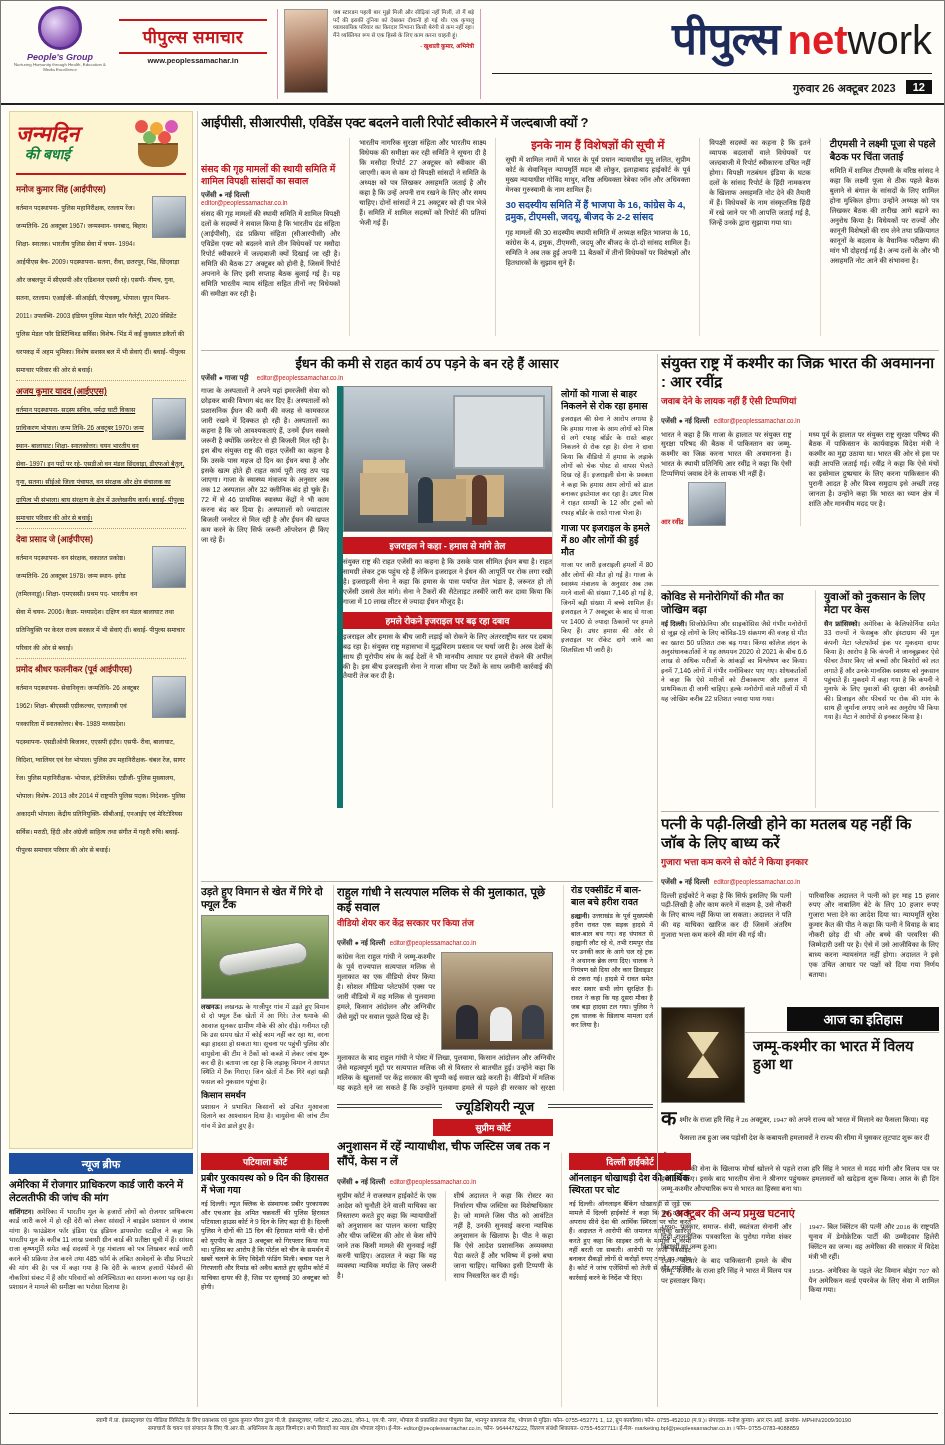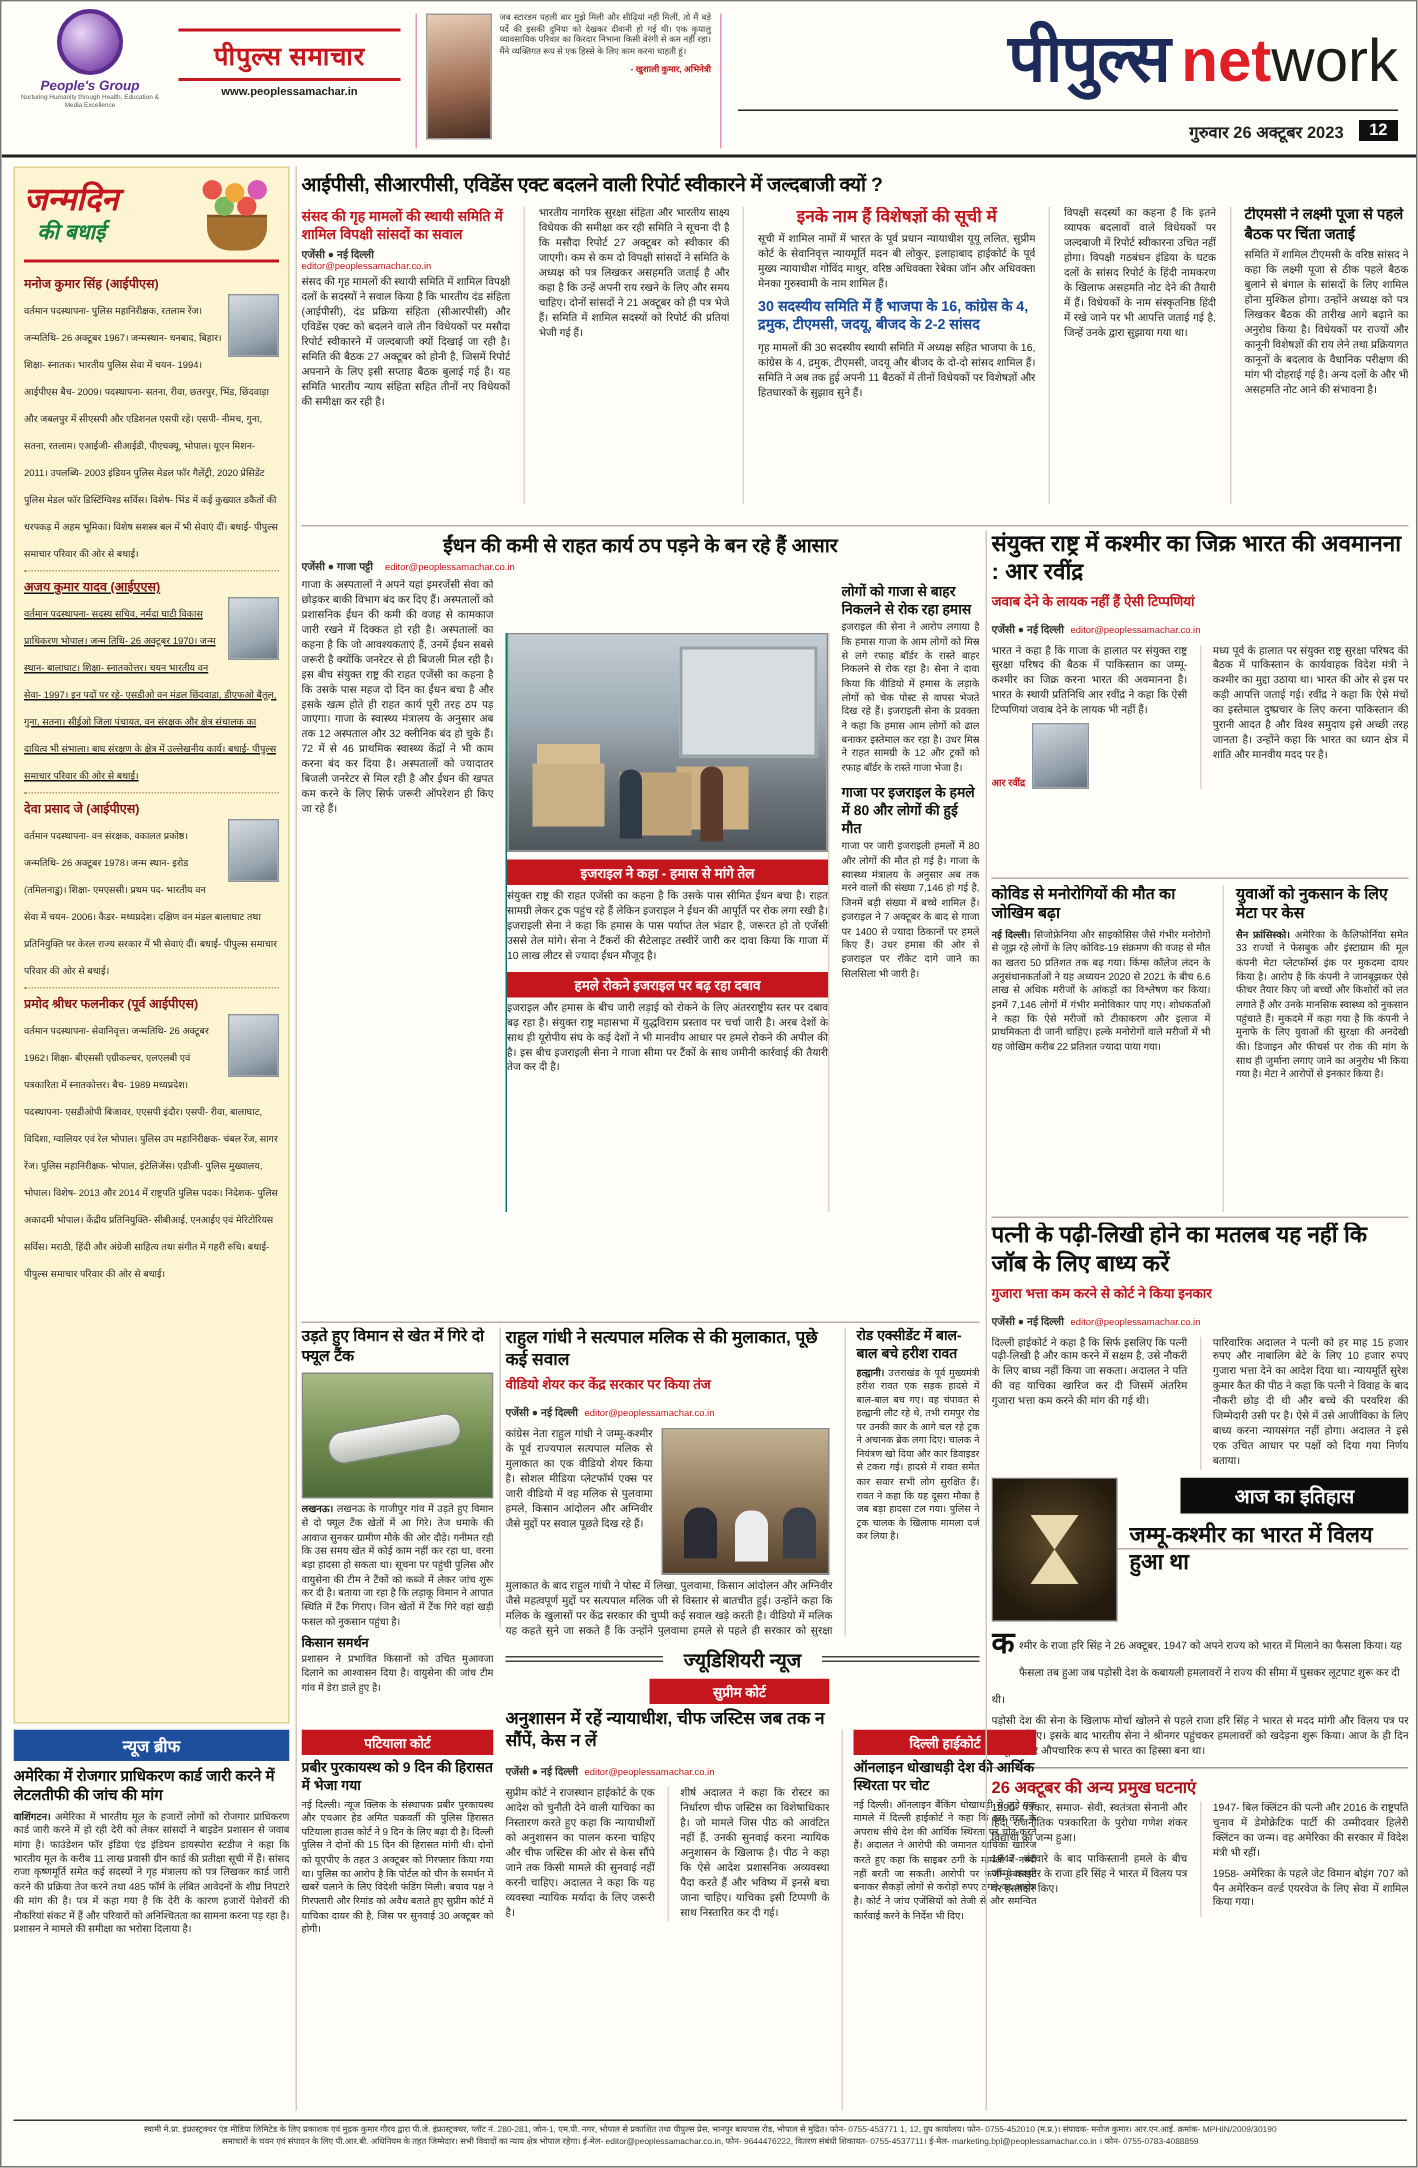--- a/index.html
+++ b/index.html
@@ -64,21 +64,21 @@
   .experts-head{color:#c4161c;font-weight:700;font-size:11.5px;text-align:center;line-height:1.25;margin-bottom:3px;}
   .members-bold{color:#16499b;font-weight:700;font-size:9.5px;line-height:1.3;margin:4px 0;}
   .tmc-head{font-weight:700;font-size:9.8px;line-height:1.3;margin-bottom:3px;}
 
   
   .gz-kicker{font-size:13px;font-weight:700;text-align:center;}
   .gz-head{font-size:22px;font-weight:700;text-align:center;line-height:1.18;margin:3px 0 2px;}
   .gz-byline{display:flex;gap:8px;align-items:baseline;margin:1px 0 4px;}
   .gz-cols{display:flex;gap:8px;height:422px;overflow:hidden;}
   .gz-c1{flex:0 0 128px;overflow:hidden;}
-  .gz-c2{flex:0 0 216px;border-left:1px solid #0f766e;border-right:1px solid #ddd6c8;padding:0 0;overflow:hidden;margin-top:36px;}
+  .gz-c2{flex:0 0 216px;border-left:6px solid #0f766e;border-right:1px solid #ddd6c8;padding:0 0;overflow:hidden;}
   .gz-c3{flex:1;overflow:hidden;}
   .redbar{background:#c4161c;color:#fff;font-weight:700;font-size:9px;text-align:center;padding:2px;margin:5px 0 3px;}
   .side-head{font-weight:700;font-size:9.3px;line-height:1.3;margin:2px 0 2px;}
   .gaza-photo{position:relative;width:100%;height:146px;overflow:hidden;border:1px solid #888;
               background:linear-gradient(180deg,#c2cdd4 0%,#9fabb4 40%,#70787e 72%,#4e555b 100%);}
   .gp-truck{position:absolute;right:6px;top:8px;width:92px;height:74px;background:#d8dde0;border:2px solid #99a1a7;}
   .gp-boxes{position:absolute;left:16px;bottom:16px;width:48px;height:42px;background:#c9b086;
             box-shadow:0 -16px 0 -3px #d6bd90,58px 6px 0 #bfa276,96px 2px 0 #cdb183;}
   .gp-fig1{position:absolute;left:74px;bottom:8px;width:15px;height:46px;background:#2e3a46;border-radius:7px 7px 0 0;}
   .gp-fig2{position:absolute;left:128px;bottom:6px;width:15px;height:50px;background:#5c3b2e;border-radius:7px 7px 0 0;}
@@ -197,21 +197,21 @@
     <div class="nb-head">अमेरिका में रोजगार प्राधिकरण कार्ड जारी करने में लेटलतीफी की जांच की मांग</div>
     <div class="body-text" style="font-size:6.6px;">
       <span class="dateline">वाशिंगटन।</span>
       <span>अमेरिका में भारतीय मूल के हजारों लोगों को रोजगार प्राधिकरण कार्ड जारी करने में हो रही देरी को लेकर सांसदों ने बाइडेन प्रशासन से जवाब मांगा है। फाउंडेशन फॉर इंडिया एंड इंडियन डायस्पोरा स्टडीज ने कहा कि भारतीय मूल के करीब 11 लाख प्रवासी ग्रीन कार्ड की प्रतीक्षा सूची में हैं। सांसद राजा कृष्णमूर्ति समेत कई सदस्यों ने गृह मंत्रालय को पत्र लिखकर कार्ड जारी करने की प्रक्रिया तेज करने तथा 485 फॉर्म के लंबित आवेदनों के शीघ्र निपटारे की मांग की है। पत्र में कहा गया है कि देरी के कारण हजारों पेशेवरों की नौकरियां संकट में हैं और परिवारों को अनिश्चितता का सामना करना पड़ रहा है। प्रशासन ने मामले की समीक्षा का भरोसा दिलाया है।</span>
     </div>
   </section>
 
   <section class="abs" style="left:200px;top:110px;width:738px;height:238px;">
     <h1 class="ts-head">आईपीसी, सीआरपीसी, एविडेंस एक्ट बदलने वाली रिपोर्ट स्वीकारने में जल्दबाजी क्यों ?</h1>
     <div class="ts-cols">
-      <div class="col" style="width:140px;">
+      <div class="col" style="width:140px;margin-top:25px;">
         <div class="ts-sub">संसद की गृह मामलों की स्थायी समिति में शामिल विपक्षी सांसदों का सवाल</div>
         <div class="byline">एजेंसी ● नई दिल्ली</div>
         <div class="email" style="margin-bottom:3px;">editor@peoplessamachar.co.in</div>
         <div class="body-text">संसद की गृह मामलों की स्थायी समिति में शामिल विपक्षी दलों के सदस्यों ने सवाल किया है कि भारतीय दंड संहिता (आईपीसी), दंड प्रक्रिया संहिता (सीआरपीसी) और एविडेंस एक्ट को बदलने वाले तीन विधेयकों पर मसौदा रिपोर्ट स्वीकारने में जल्दबाजी क्यों दिखाई जा रही है। समिति की बैठक 27 अक्टूबर को होनी है, जिसमें रिपोर्ट अपनाने के लिए इसी सप्ताह बैठक बुलाई गई है। यह समिति भारतीय न्याय संहिता सहित तीनों नए विधेयकों की समीक्षा कर रही है।</div>
       </div>
       <div class="col" style="width:138px;">
         <div class="body-text">भारतीय नागरिक सुरक्षा संहिता और भारतीय साक्ष्य विधेयक की समीक्षा कर रही समिति ने सूचना दी है कि मसौदा रिपोर्ट 27 अक्टूबर को स्वीकार की जाएगी। कम से कम दो विपक्षी सांसदों ने समिति के अध्यक्ष को पत्र लिखकर असहमति जताई है और कहा है कि उन्हें अपनी राय रखने के लिए और समय चाहिए। दोनों सांसदों ने 21 अक्टूबर को ही पत्र भेजे हैं। समिति में शामिल सदस्यों को रिपोर्ट की प्रतियां भेजी गई हैं।</div>
       </div>
       <div class="col" style="width:196px;">
         <div class="experts-head">इनके नाम हैं विशेषज्ञों की सूची में</div>
@@ -307,21 +307,21 @@
       <span class="email">editor@peoplessamachar.co.in</span>
     </div>
     <div class="two-col">
       <div class="col body-text">दिल्ली हाईकोर्ट ने कहा है कि सिर्फ इसलिए कि पत्नी पढ़ी-लिखी है और काम करने में सक्षम है, उसे नौकरी के लिए बाध्य नहीं किया जा सकता। अदालत ने पति की वह याचिका खारिज कर दी जिसमें अंतरिम गुजारा भत्ता कम करने की मांग की गई थी।</div>
       <div class="col body-text">पारिवारिक अदालत ने पत्नी को हर माह 15 हजार रुपए और नाबालिग बेटे के लिए 10 हजार रुपए गुजारा भत्ता देने का आदेश दिया था। न्यायमूर्ति सुरेश कुमार कैत की पीठ ने कहा कि पत्नी ने विवाह के बाद नौकरी छोड़ दी थी और बच्चे की परवरिश की जिम्मेदारी उसी पर है। ऐसे में उसे आजीविका के लिए बाध्य करना न्यायसंगत नहीं होगा। अदालत ने इसे एक उचित आधार पर पक्षों को दिया गया निर्णय बताया।</div>
     </div>
   </section>
 
   <div class="rule-h" style="left:660px;top:1031px;width:278px;"></div>
 
-  <section class="abs" style="left:660px;top:984px;width:278px;height:371px;">
+  <section class="abs" style="left:660px;top:1006px;width:278px;height:371px;font-family:Liberation Serif, serif;">
     <div class="hist-top">
       <div class="hourglass-photo">
         <div class="hg">
           <div class="hg-top"></div>
             <div class="hg-bot"></div>
         </div>
       </div>
       <div class="hist-right">
         <div class="hist-bar">आज का इतिहास</div>
         <h2 class="hist-head">जम्मू-कश्मीर का भारत में विलय हुआ था</h2>

